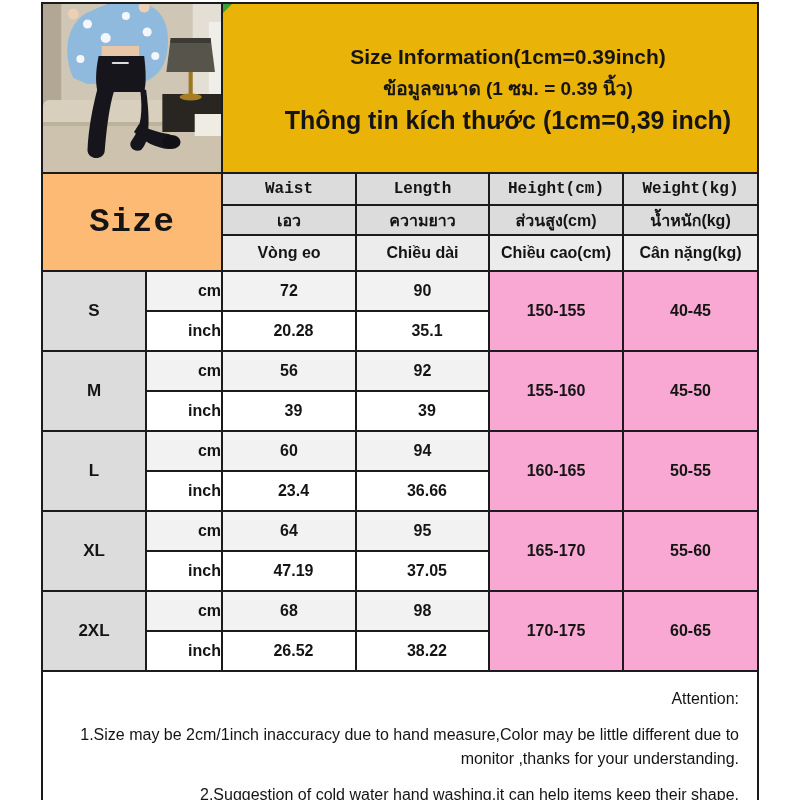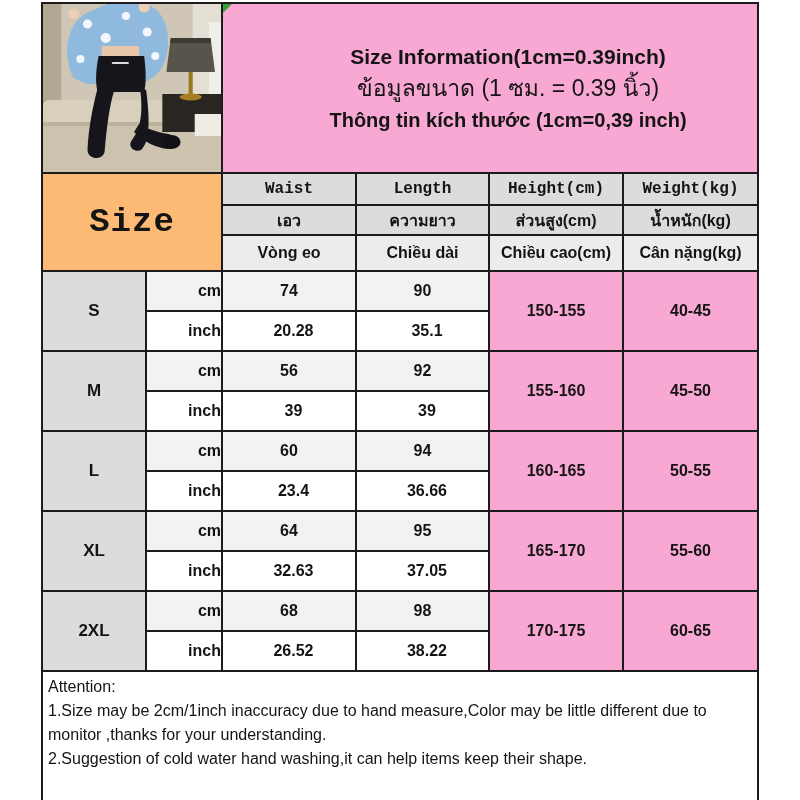--- a/index.html
+++ b/index.html
@@ -17,50 +17,50 @@
     padding:0;font-weight:700;font-size:16px;color:#141414;overflow:hidden;
   }
   
   tr.r-photo td{height:168px;}
   tr.r-head-en td{height:30px;font-family:Liberation Mono, monospace;}
   tr.r-head-th td{height:28px;}
   tr.r-head-vi td{height:34px;}
   tr.r-cm td, tr.r-inch td{height:38px;}
   tr.r-attention td{height:149px;}
   
-  .bg-title{background:#f9a8d4;padding-left:36px;}
+  .bg-title{background:#eab308;padding-left:36px;}
   .bg-corner{background:#fdba74;}
   .bg-head{background:#dcdcdc;}
   .bg-head-light{background:#ececec;}
   .bg-size{background:#dcdcdc;}
   .bg-cm{background:#f2f2f2;}
   .bg-inch{background:#ffffff;padding-left:9px;}
   .bg-range{background:#f9a8d4;}
   
   td.title-cell{position:relative;vertical-align:middle;}
   .green-marker{
     position:absolute;left:0;top:0;width:0;height:0;
     border-top:9px solid #3aa13a;border-right:9px solid transparent;
   }
   .title-line1{font-size:21px;font-weight:700;line-height:32px;}
-  .title-line2{font-size:23px;font-weight:400;line-height:31px;}
-  .title-line3{font-size:20px;font-weight:700;line-height:32px;}
+  .title-line2{font-size:19px;font-weight:700;line-height:31px;}
+  .title-line3{font-size:25px;font-weight:700;line-height:32px;}
   
   .size-big{font-size:34px;font-weight:700;letter-spacing:1px;}
   .size-label{font-size:17px;}
   .unit-label{font-size:16px;text-align:right;}
   
   td.photo-cell{padding:0;background:#cfc6b5;}
   td.photo-cell svg{display:block;width:100%;height:100%;}
   
   td.attention-cell{
     text-align:left;vertical-align:top;font-weight:400;font-size:16px;
     padding:3px 6px 0 5px;line-height:1.5;background:#fff;
   }
-  .attention-cell div{margin:0;}
+  .attention-cell div{margin:12px;text-align:right;}
 </style>
 </head>
 <body>
 
 <table class="size-table">
   <colgroup>
     <col style="width:104px">
       <col style="width:76px">
       <col style="width:134px">
     <col style="width:133px">
@@ -134,21 +134,21 @@
   <tr class="r-head-vi">
     <td class="bg-head-light">Vòng eo</td>
     <td class="bg-head-light">Chiều dài</td>
     <td class="bg-head-light">Chiều cao(cm)</td>
     <td class="bg-head-light">Cân nặng(kg)</td>
   </tr>
 
   <tr class="r-cm">
     <td class="bg-size size-label" rowspan="2">S</td>
     <td class="bg-cm unit-label">cm</td>
-    <td class="bg-cm">74</td>
+    <td class="bg-cm">72</td>
     <td class="bg-cm">90</td>
     <td class="bg-range" rowspan="2">150-155</td>
     <td class="bg-range" rowspan="2">40-45</td>
   </tr>
   <tr class="r-inch">
     <td class="bg-inch unit-label">inch</td>
     <td class="bg-inch">20.28</td>
     <td class="bg-inch">35.1</td>
   </tr>
 
@@ -183,21 +183,21 @@
   <tr class="r-cm">
     <td class="bg-size size-label" rowspan="2">XL</td>
     <td class="bg-cm unit-label">cm</td>
     <td class="bg-cm">64</td>
     <td class="bg-cm">95</td>
     <td class="bg-range" rowspan="2">165-170</td>
     <td class="bg-range" rowspan="2">55-60</td>
   </tr>
   <tr class="r-inch">
     <td class="bg-inch unit-label">inch</td>
-    <td class="bg-inch">32.63</td>
+    <td class="bg-inch">47.19</td>
     <td class="bg-inch">37.05</td>
   </tr>
 
   <tr class="r-cm">
     <td class="bg-size size-label" rowspan="2">2XL</td>
     <td class="bg-cm unit-label">cm</td>
     <td class="bg-cm">68</td>
     <td class="bg-cm">98</td>
     <td class="bg-range" rowspan="2">170-175</td>
     <td class="bg-range" rowspan="2">60-65</td>

